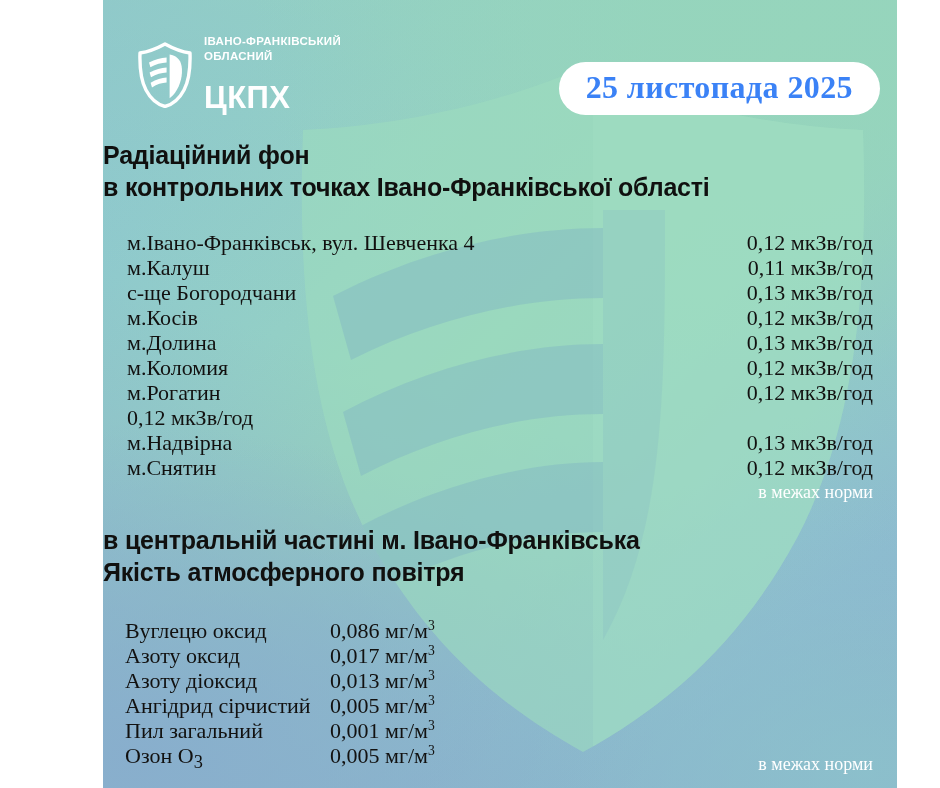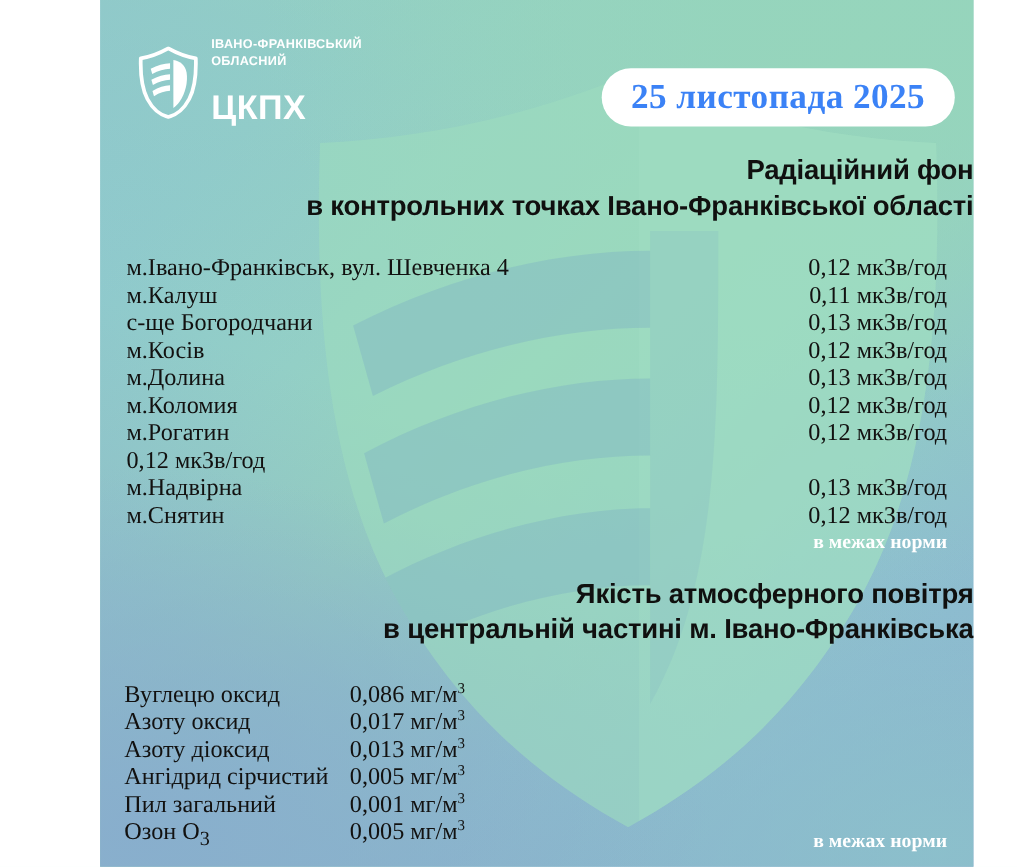--- a/index.html
+++ b/index.html
@@ -11,21 +11,21 @@
   body {
     width: 940px;
     height: 788px;
     overflow: hidden;
     font-family: "Liberation Sans", sans-serif;
   }
 
   
   #poster {
     position: absolute;
-    left: 91px;
+    left: 103px;
     top: 0;
     width: 794px;
     height: 788px;
     overflow: hidden;
     background:
       linear-gradient(135deg,
         #8dc4d0 0%,
         #8fc9cd 16%,
         #93cfc6 32%,
         #96d4bd 46%,
@@ -111,21 +111,21 @@
     color: #3b82f6;
     letter-spacing: 0.4px;
     white-space: nowrap;
     margin-top: 20px;
   }
 
   
   .section-title {
     position: absolute;
     width: 100%;
-    text-align: right;
+    text-align: left;
     color: #10100f;
     font-family: "Liberation Sans", sans-serif;
     font-weight: bold;
     font-size: 25px;
     letter-spacing: -0.2px;
     line-height: 1.28;
   }
   #title-radiation { top: 139px; left: 0; }
   #title-air       { top: 524px; left: 0; }
 
@@ -155,21 +155,21 @@
   #table-air .data-row { height: 25px; }
   #table-air .label { width: 205px; }
   #table-air .value { text-align: right; }
   .sup { font-size: 0.62em; vertical-align: super; line-height: 0; }
 
   
   .status-note {
     position: absolute;
     color: #ffffff;
     font-family: "Liberation Serif", serif;
-    font-weight: bold;
+    font-weight: normal;
     font-size: 18px;
     white-space: nowrap;
   }
   #status-radiation { right: 24px; top: 482px; }
   #status-air       { right: 24px; top: 754px; }
 </style>
 </head>
 <body>
 
 <div id="poster">
@@ -265,22 +265,22 @@
     </div>
     <div class="data-row">
       <span class="label">м.Снятин</span>
       <span class="value">0,12 мкЗв/год</span>
     </div>
   </div>
 
   <div id="status-radiation" class="status-note">в межах норми</div>
 
   <div id="title-air" class="section-title">
+    <div>в центральній частині м. Івано-Франківська</div>
     <div>Якість атмосферного повітря</div>
-    <div>в центральній частині м. Івано-Франківська</div>
   </div>
 
   <div id="table-air" class="data-table">
     <div class="data-row">
       <span class="label">Вуглецю оксид</span>
       <span class="value"><span>0,086 мг/м</span><span class="sup">3</span></span>
     </div>
     <div class="data-row">
       <span class="label">Азоту оксид</span>
       <span class="value"><span>0,017 мг/м</span><span class="sup">3</span></span>

